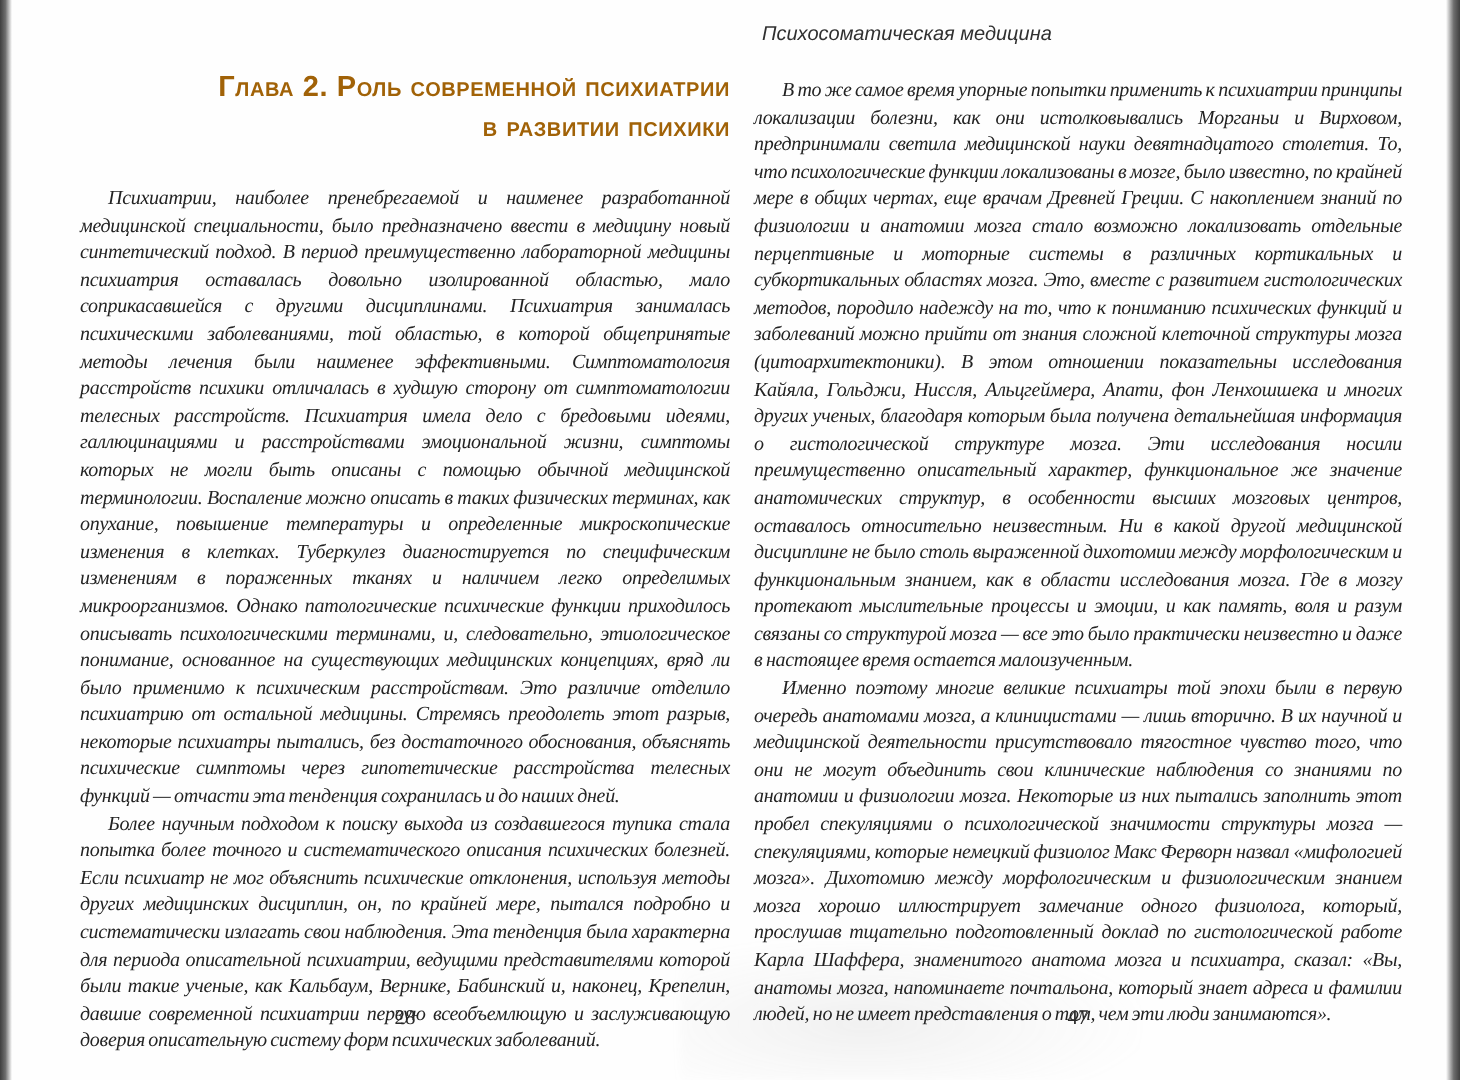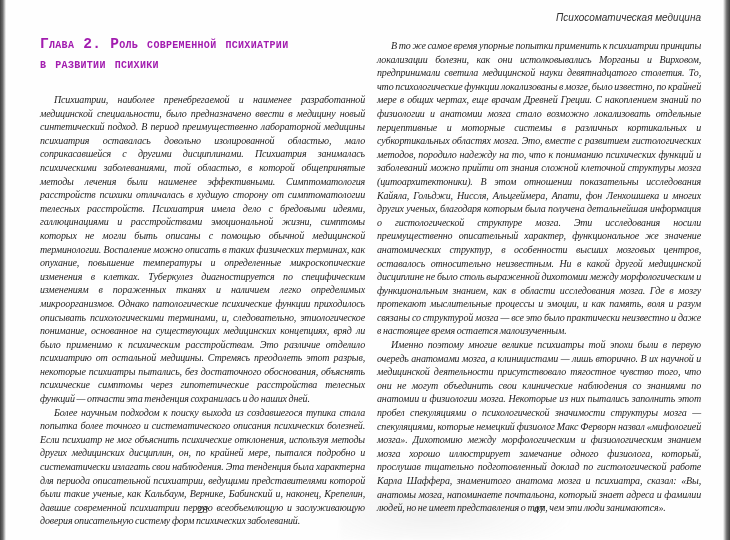--- a/index.html
+++ b/index.html
@@ -31,32 +31,32 @@
     filter: blur(2px);
   }
   .page {
     position: absolute; top: 0; height: 540px;
   }
   .page-left  { left: 40px;  width: 325px; }
   .page-right { left: 377px; width: 324px; }
 
   .chapter-title {
     position: absolute; top: 34px; left: 0; right: 0;
-    text-align: left;
-    font-family: Liberation Mono, monospace;
+    text-align: right;
+    font-family: Liberation Sans, sans-serif;
     font-weight: bold;
     font-variant: small-caps;
     font-size: 14.5px;
     line-height: 20px;
     letter-spacing: 0.3px;
-    color: #a21caf;
+    color: #a16207;
   }
   .running-head {
-    position: absolute; top: 12px; left: 16px; right: 0;
-    text-align: right;
+    position: absolute; top: 12px; left: 4px; right: 0;
+    text-align: left;
     font-family: "Liberation Sans", sans-serif;
     font-style: italic;
     font-size: 10px;
     color: #303030;
   }
   .body-text {
     position: absolute; left: 0; right: 0;
     color: #232323;
     font-style: italic;
   }

